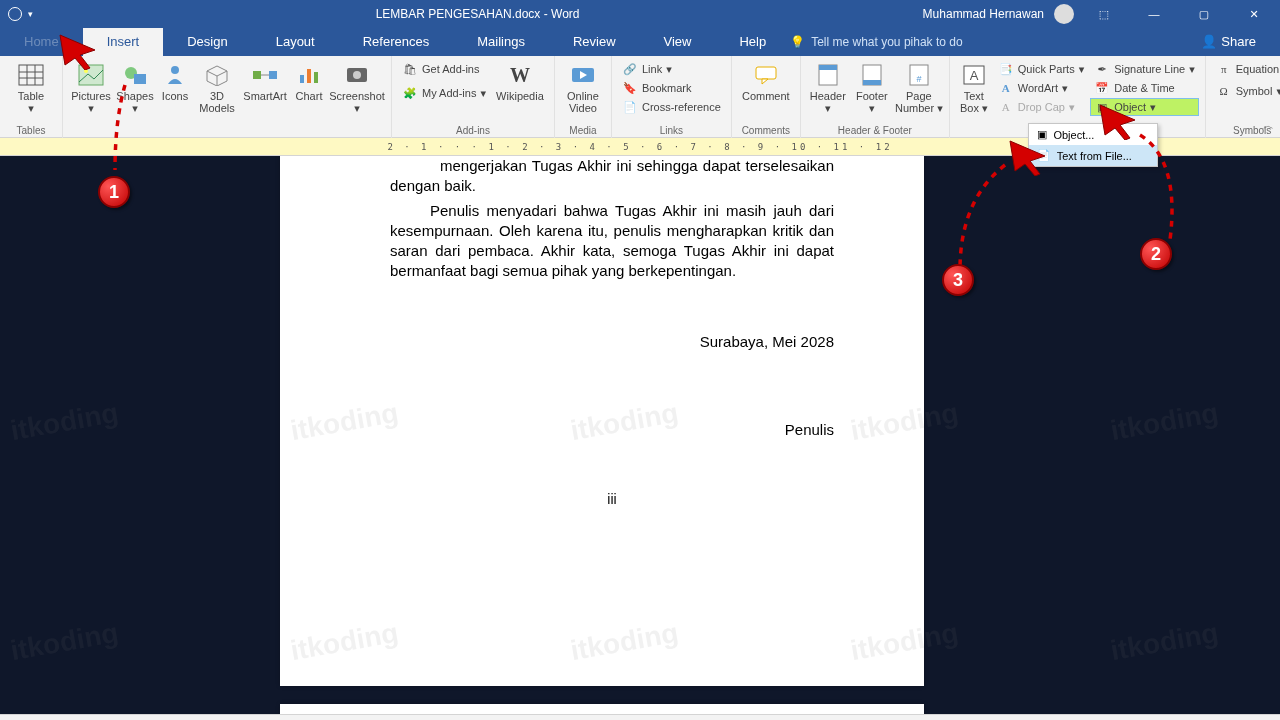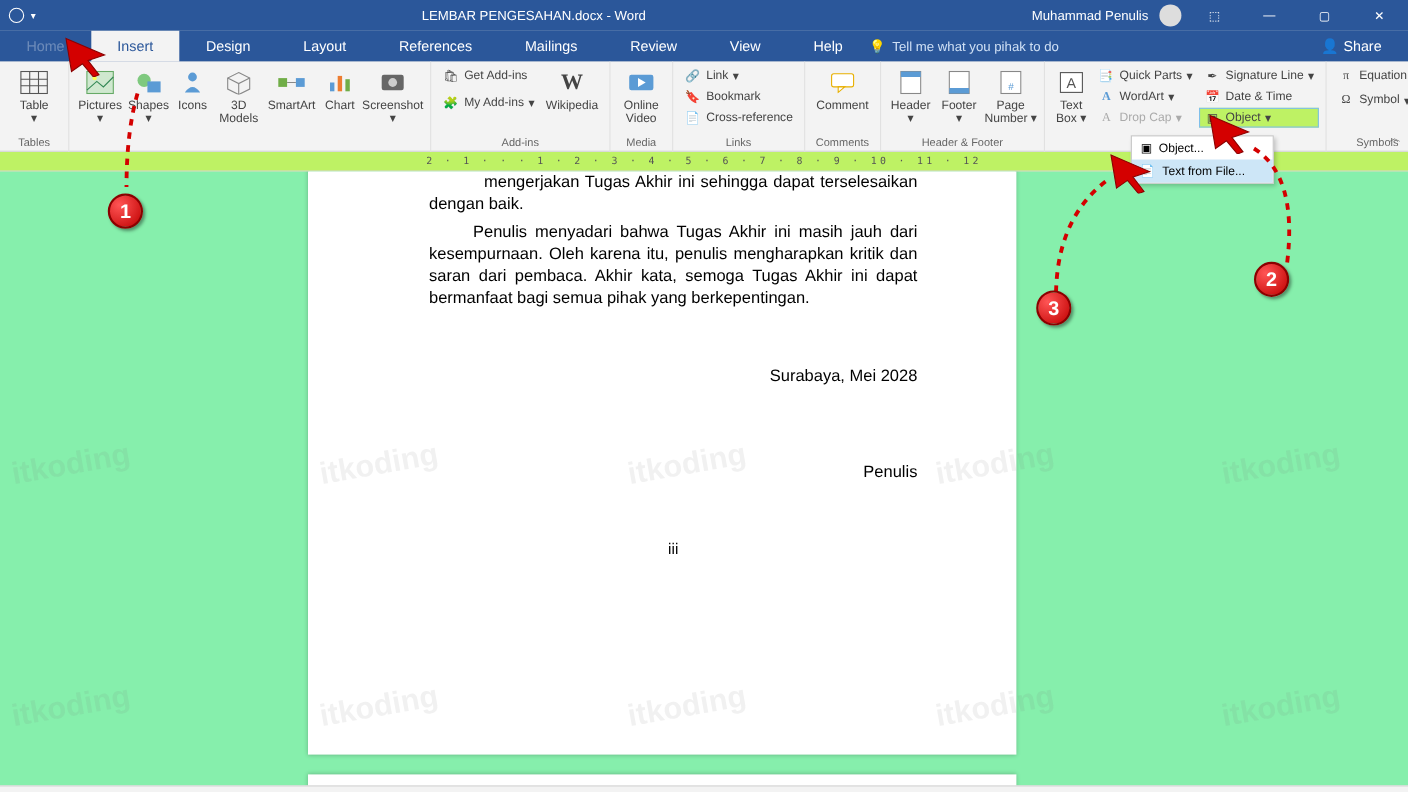--- a/index.html
+++ b/index.html
@@ -29,23 +29,23 @@
 .medbtn .ico { width: 16px; height: 16px; display: flex; align-items: center; justify-content: center; }
 .medbtn.disabled { color: #aaa; }
 .medbtn.selected { background: #bef264; border: 1px solid #7fbfea; padding: 0 3px; }
 
 .ribbon-collapse { position: absolute; right: 6px; bottom: 4px; font-size: 11px; color: #666; cursor: pointer; }
 
 .dropdown-menu { position: absolute; top: 123px; left: 1028px; width: 130px; background: #fff; border: 1px solid #c6c6c6; box-shadow: 2px 2px 4px rgba(0,0,0,0.2); font-size: 11px; z-index: 50; }
 .dropdown-menu .item { padding: 4px 8px; display: flex; align-items: center; gap: 6px; cursor: pointer; }
 .dropdown-menu .item.hover { background: #cde6f7; }
 
-.ruler { height: 18px; background: #bef264; border-bottom: 1px solid #d4d4d4; display:flex; align-items:center; justify-content:center; font-size:9px; color:#555; font-family: monospace; letter-spacing: 3px; }
-
-.workspace { position: relative; height: 560px; overflow: hidden; background: #86efac; }
+.ruler { height: 18px; background: #fef9c3; border-bottom: 1px solid #d4d4d4; display:flex; align-items:center; justify-content:center; font-size:9px; color:#555; font-family: monospace; letter-spacing: 3px; }
+
+.workspace { position: relative; height: 560px; overflow: hidden; background: #0f172a; }
 .page { position: absolute; left: 280px; width: 644px; background: #fff; box-shadow: 0 0 4px rgba(0,0,0,0.25); }
 .page1 { top: -10px; height: 540px; }
 .page2 { top: 548px; height: 400px; }
 .doc-body { padding: 10px 90px 40px 110px; font-family: "Times New Roman", serif; font-size: 15px; color: #000; line-height: 1.35; }
 .doc-body p { margin-bottom: 4px; text-align: justify; }
 .doc-body .right { text-align: right; margin-top: 50px; }
 .doc-body .pagenum { text-align: center; margin-top: 50px; font-size: 14px; }
 
 .annot { position: absolute; z-index: 100; pointer-events: none; }
 .badge { width: 32px; height: 32px; border-radius: 50%; background: radial-gradient(circle at 30% 30%, #ff5555, #c00000); color: #fff; display: flex; align-items: center; justify-content: center; font-weight: bold; font-size: 18px; border: 2px solid #8b0000; box-shadow: 2px 2px 3px rgba(0,0,0,.4); }
@@ -60,21 +60,21 @@
 </head>
 <body>
 
 <div class="titlebar">
   <div class="left">
     <span style="width:14px;height:14px;border-radius:50%;border:1.5px solid #fff;display:inline-block;"></span>
     <span style="font-size:9px;">▾</span>
   </div>
   <div class="center">LEMBAR PENGESAHAN.docx  -  Word</div>
   <div class="right">
-    <span>Muhammad Penulis</span>
+    <span>Muhammad Hernawan</span>
     <span style="width:20px;height:20px;border-radius:50%;background:#ddd;display:inline-block;"></span>
     <span class="winbtn">⬚</span>
     <span class="winbtn">—</span>
     <span class="winbtn">▢</span>
     <span class="winbtn">✕</span>
   </div>
 </div>
 
 <div class="tabbar">
   <div class="tab" style="opacity:.3">Home</div>

